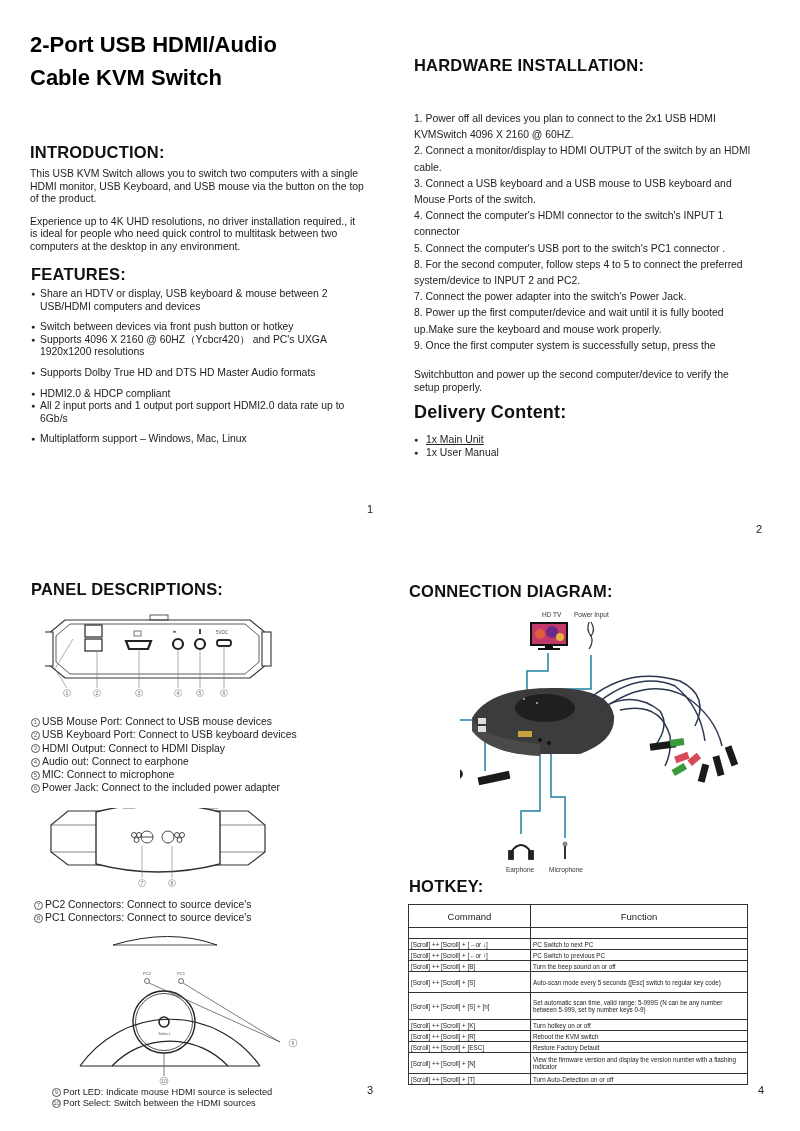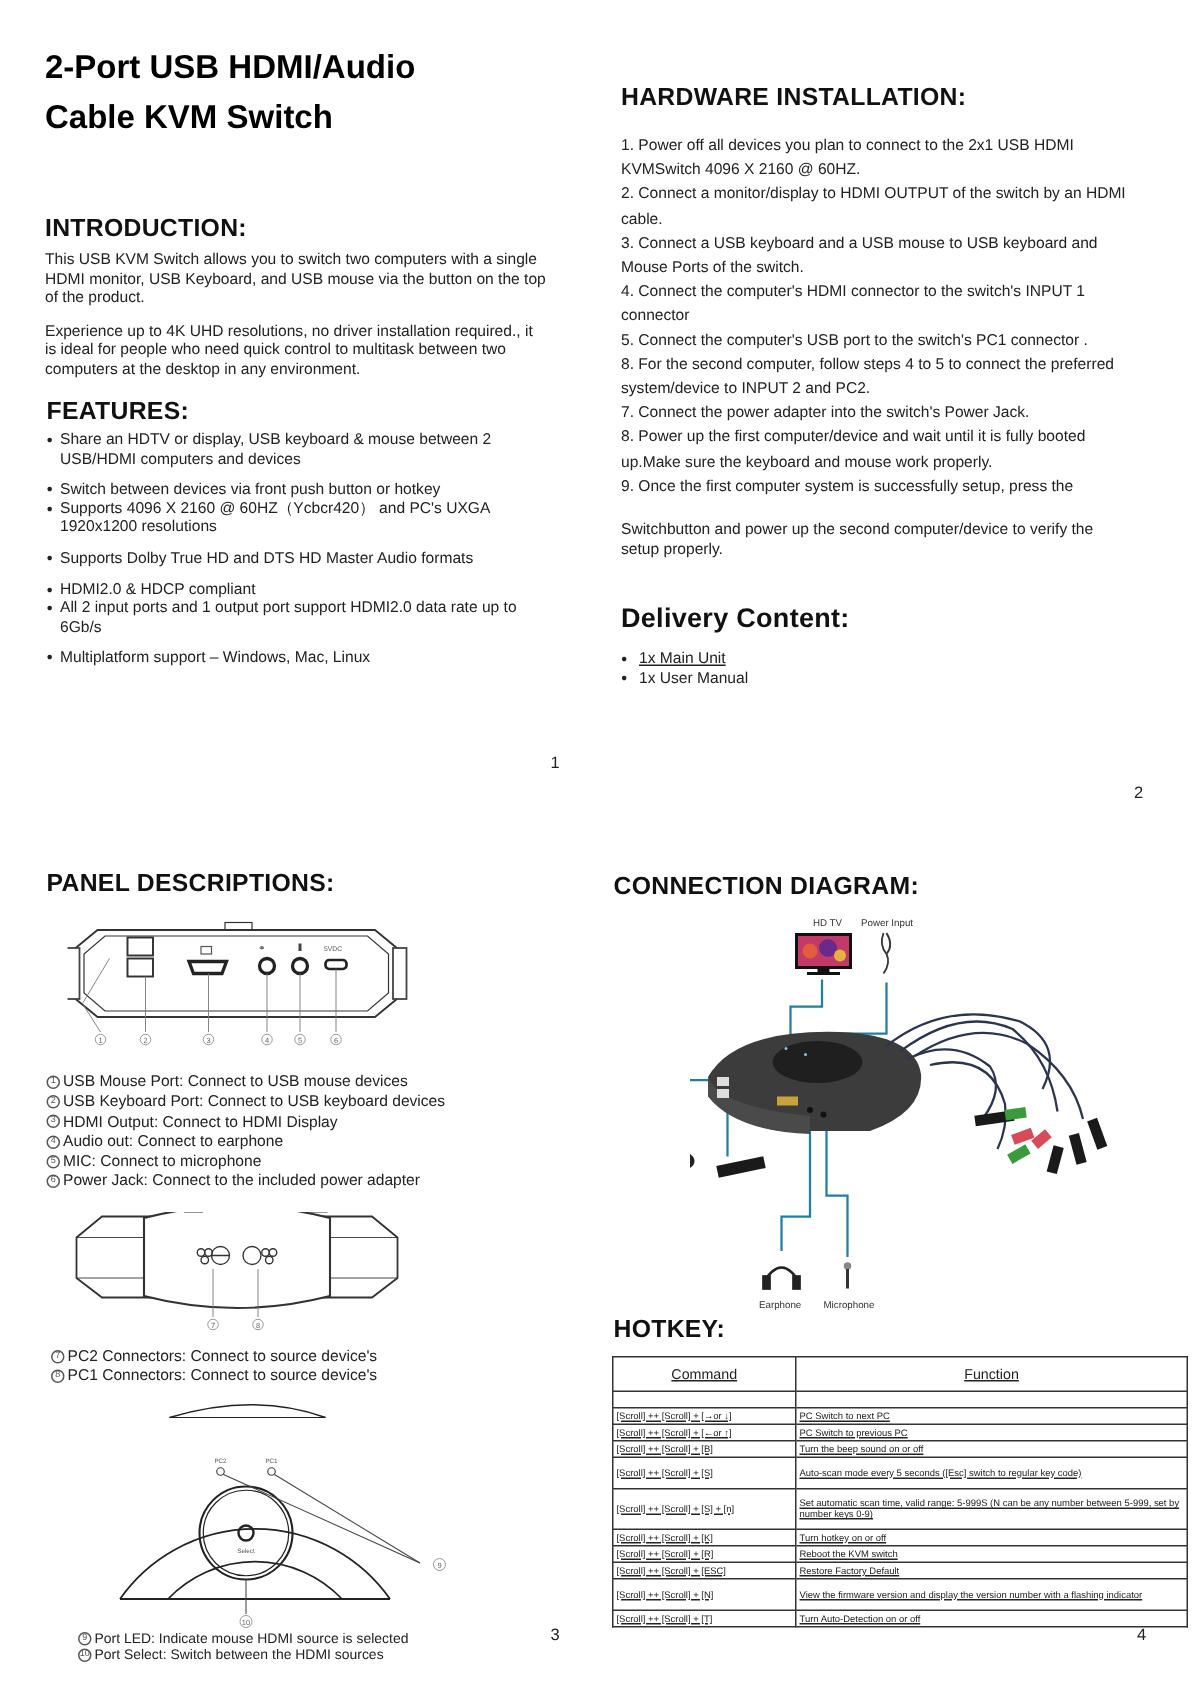--- a/index.html
+++ b/index.html
@@ -14,27 +14,27 @@
   .title { position: absolute; left: 30px; width: 340px; top: 28px; text-align: left; font-weight: bold; font-size: 22px; line-height: 33px; color: #000000; }
   .h1 { position: absolute; font-weight: bold; font-size: 16.5px; color: #111; letter-spacing: 0.2px; }
   .body-text { position: absolute; font-size: 10.4px; line-height: 12.6px; color: #222; }
   .para { margin-bottom: 10px; }
   .bullets { list-style: none; }
   .bullets li { position: relative; padding-left: 9px; margin-bottom: 0; }
   .bullets li::before { content: "●"; position: absolute; left: 0; top: 0; font-size: 7px; }
   .bullets li.gap { margin-top: 8px; }
   .pagenum { position: absolute; font-size: 11px; color: #222; }
 
-  .steps { font-size: 10.4px; line-height: 16.2px; color: #222; }
+  .steps { font-size: 10.4px; line-height: 16.2px; color: #222; margin-top: 21px; }
   .steps .wide-gap { margin-top: 14px; line-height: 13px; }
 
   .callouts div { font-size: 10.4px; line-height: 13.3px; color: #222; }
   .circ { display: inline-block; width: 9px; height: 9px; border: 1px solid #555; border-radius: 50%; font-size: 6px; line-height: 7px; text-align: center; vertical-align: middle; margin-right: 2px; color: #555; }
 
-  table.hotkey { position: absolute; left: 8px; top: 338px; width: 384px; border-collapse: collapse; font-size: 6.3px; color: #222; text-decoration: underline; }
+  table.hotkey { position: absolute; left: 8px; top: 338px; width: 340px; border-collapse: collapse; font-size: 6.3px; color: #222; }
   table.hotkey td, table.hotkey th { border: 1px solid #333; padding: 1px 2px; vertical-align: middle; }
   table.hotkey th { font-weight: normal; font-size: 9.5px; height: 23px; text-align: center; }
   table.hotkey td.cmd { width: 122px; }
   table.hotkey tr.r { height: 11px; }
   table.hotkey tr.r2 { height: 21px; }
   table.hotkey tr.r3 { height: 27px; }
   table.hotkey tr.empty td { height: 11px; }
   table.hotkey { border: 1.5px solid #222; }
 </style>
 </head>

